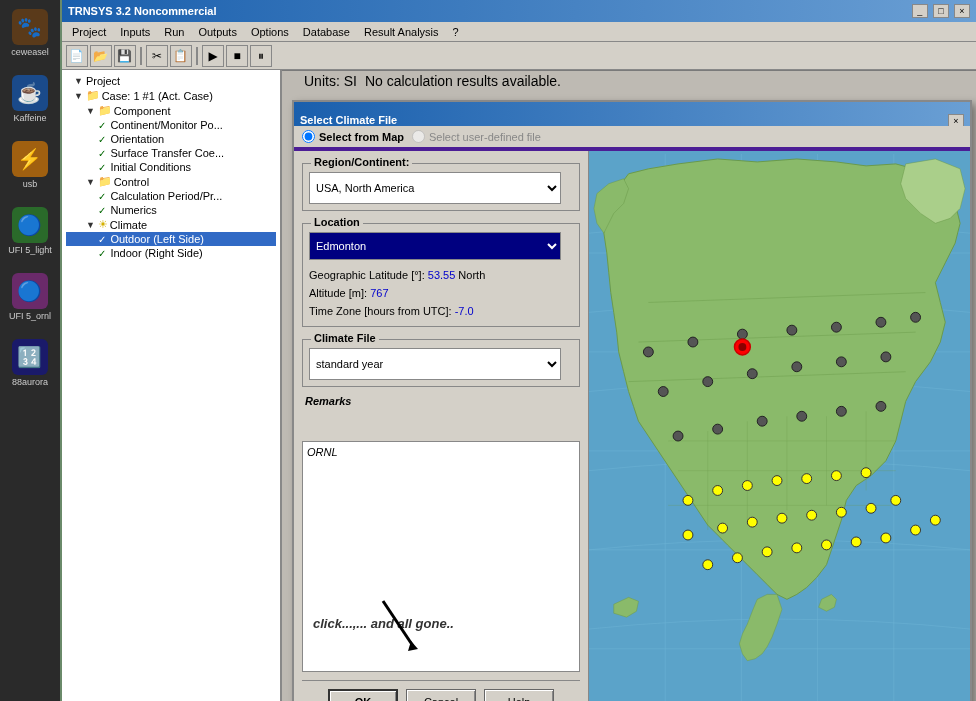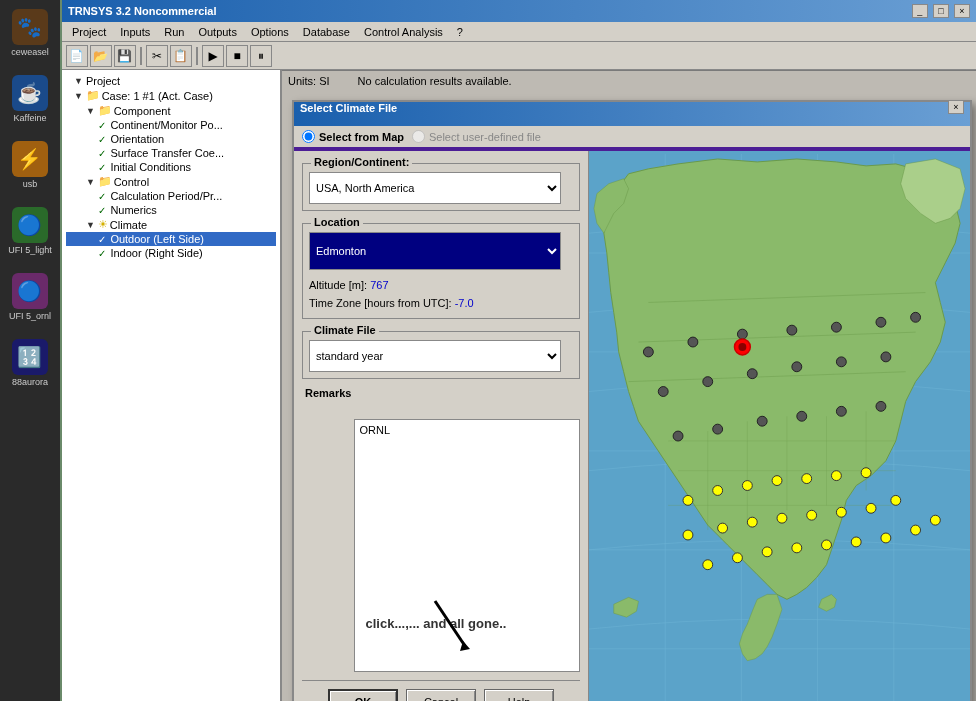--- a/index.html
+++ b/index.html
@@ -178,24 +178,24 @@
       display: flex;
       flex-direction: column;
       background: #d4d0c8;
       position: relative;
     }
 
     
     .status-bar {
       background: #d4d0c8;
       border-top: 1px solid #888;
-      padding: 2px 6px;
-      font-size: 11px;
-      display: flex;
-      gap: 28px;
+      padding: 2px 22px;
+      font-size: 14px;
+      display: flex;
+      gap: 8px;
       height: 20px;
       align-items: center;
     }
 
     
     .dialog-overlay {
       position: absolute;
       top: 0; left: 0; right: 0; bottom: 0;
       background: rgba(0,0,0,0.1);
       display: flex;
@@ -212,21 +212,21 @@
       box-shadow: 4px 4px 8px rgba(0,0,0,0.4);
       display: flex;
       flex-direction: column;
       width: 680px;
     }
     .dialog-title-bar {
       background: linear-gradient(to right, #1a5fad, #6a9fd4);
       color: white;
       padding: 12px 6px;
       display: flex;
-      align-items: flex-end;
+      align-items: flex-start;
       justify-content: space-between;
       height: 22px;
       font-size: 11px;
       font-weight: bold;
     }
     .dialog-controls button {
       background: #d4d0c8;
       border: 1px solid #888;
       width: 16px;
       height: 14px;
@@ -288,21 +288,21 @@
       background: white;
       border: 1px solid #888;
       font-size: 11px;
       padding: 1px 2px;
     }
 
     .location-select {
       background: #000080;
       color: white;
       font-size: 11px;
-      height: 38px;
+      height: 28px;
       width: 100%;
       border: 1px solid #888;
       padding: 1px 2px;
     }
 
     .geo-info {
       font-size: 11px;
       line-height: 18px;
     }
     .geo-info span.value { color: #0000cc; }
@@ -397,21 +397,21 @@
       </div>
     </div>
 
     <div class="menu-bar">
       <span class="menu-item">Project</span>
       <span class="menu-item">Inputs</span>
       <span class="menu-item">Run</span>
       <span class="menu-item">Outputs</span>
       <span class="menu-item">Options</span>
       <span class="menu-item">Database</span>
-      <span class="menu-item">Control Analysis</span>
+      <span class="menu-item">Result Analysis</span>
       <span class="menu-item">?</span>
     </div>
 
     <div class="toolbar">
       <button class="toolbar-btn">📄</button>
       <button class="toolbar-btn">📂</button>
       <button class="toolbar-btn">💾</button>
       <div class="toolbar-separator"></div>
       <button class="toolbar-btn">✂</button>
       <button class="toolbar-btn">📋</button>
@@ -520,40 +520,45 @@
 
                 <div class="group-box">
                   <span class="group-label">Location</span>
                   <select class="location-select">
                     <option>Edmonton</option>
                     <option>Calgary</option>
                     <option>Vancouver</option>
                   </select>
                   <div class="geo-info" style="margin-top:6px;">
                     <div>
+                      <span>Geographic Latitude [°]:</span>
+                      <span class="value">53.55</span>
+                      <span>North</span>
+                    </div>
+                    <div>
                       <span>Altitude [m]:</span>
                       <span class="value">767</span>
                     </div>
                     <div>
                       <span>Time Zone [hours from UTC]:</span>
                       <span class="value">-7.0</span>
                     </div>
                   </div>
                 </div>
 
                 <div class="group-box">
                   <span class="group-label">Climate File</span>
                   <select>
                     <option>standard year</option>
                     <option>typical year</option>
                     <option>custom</option>
                   </select>
                 </div>
 
-                <div style="flex:1; display:flex; flex-direction:row;">
+                <div style="flex:1; display:flex; flex-direction:column;font-style:italic;">
                   <div class="group-label" style="position:relative; top:0; left:0; margin-bottom:2px; background:transparent;">Remarks</div>
                   <div class="remarks-box" style="position:relative; flex:1;margin-top:32px;">
                     <span>ORNL</span>
                     
                     <div style="position:absolute; bottom:40px; left:10px; font-size:13px; font-weight:bold; color:#333;">click...,... and all gone..</div>
                     
                     <svg style="position:absolute; bottom:0; left:60px; width:80px; height:80px;" viewBox="0 0 80 80">
                       <line x1="20" y1="10" x2="50" y2="55" stroke="black" stroke-width="3"></line>
                       <polygon points="45,60 55,58 48,50" fill="black"></polygon>
 

